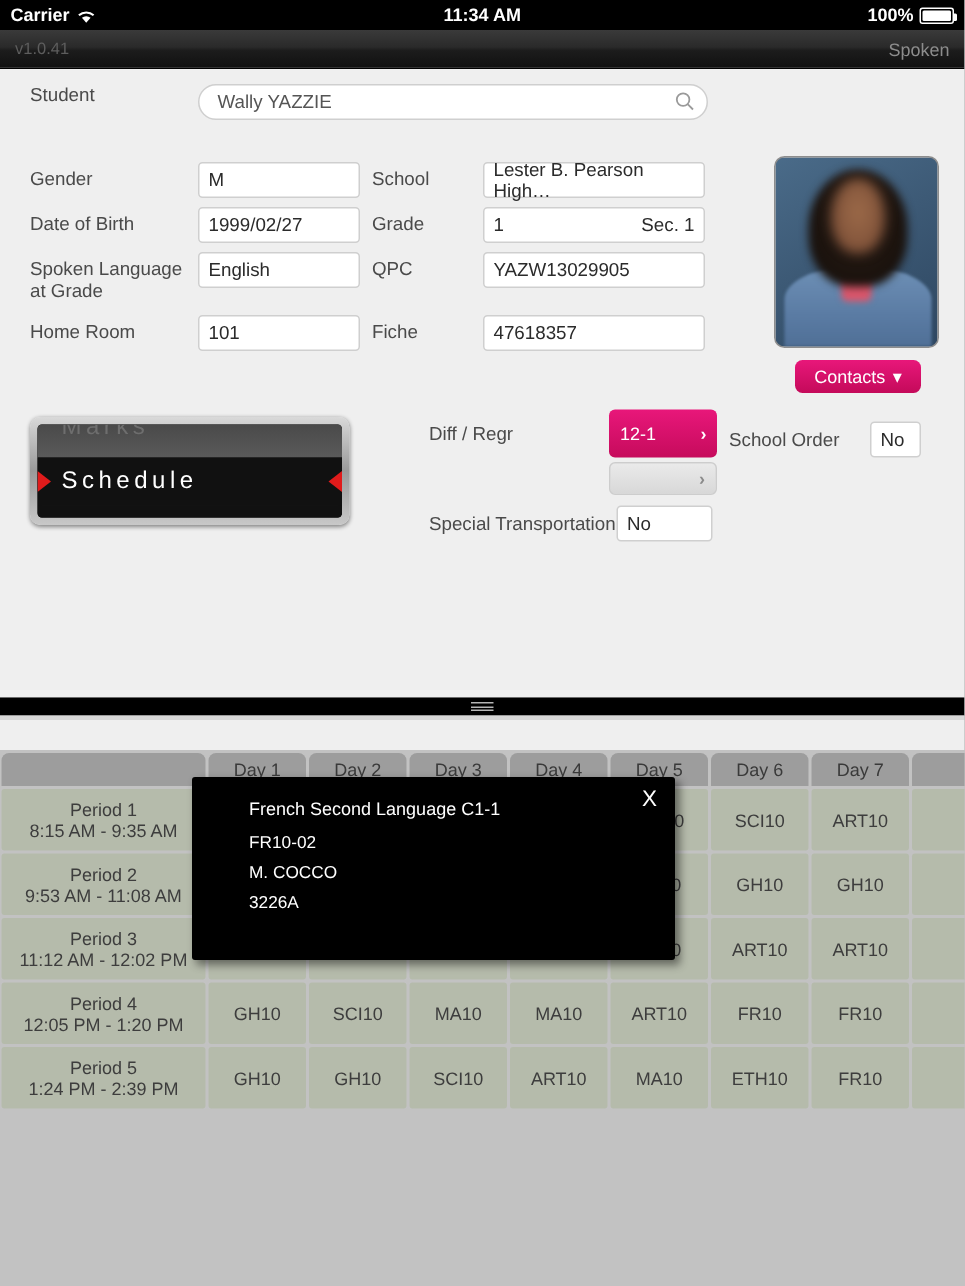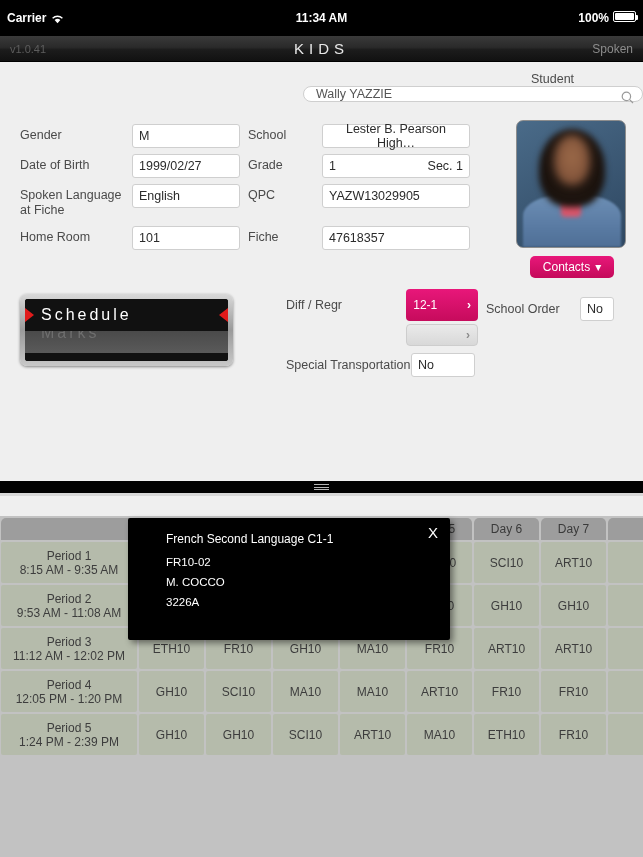--- a/index.html
+++ b/index.html
@@ -6,27 +6,27 @@
   html, body {
     width: 643px; height: 857px;
     font-family: "Liberation Sans", sans-serif;
     background: #c2c2c2;
     overflow: hidden;
   }
   #app { position: relative; width: 643px; height: 857px; }
 
   
   .statusbar {
-    height: 36px; background: #000; color: #fff;
+    height: 20px; background: #000; color: #fff;
     display: flex; align-items: center; padding: 0 7px;
     font-size: 12px; font-weight: bold;
   }
   .sb-left { display: flex; align-items: center; gap: 5px; flex: 1; }
   .sb-center { flex: 0 0 auto; font-size: 12px; font-weight: bold; }
-  .sb-right { display: flex; align-items: flex-start; justify-content: flex-end;
+  .sb-right { display: flex; align-items: center; justify-content: flex-end;
               gap: 4px; flex: 1; font-size: 12px; font-weight: bold; }
   .wifi { display: inline-block; width: 13px; height: 11px; position: relative; }
   .batt { width: 23px; height: 11px; border: 1px solid #fff; border-radius: 2px;
           position: relative; display: inline-block; }
   .batt::after { content:""; position:absolute; right:-3px; top:3px;
                  width:2px; height:5px; background:#fff; border-radius:0 1px 1px 0; }
   .batt i { position:absolute; left:1px; top:1px; bottom:1px; right:1px;
             background:#fff; border-radius:1px; display:block; }
 
   
@@ -50,36 +50,36 @@
     position: relative; background: #efefef; height: 412px; padding: 10px 0 0 0;
   }
   .label { color: #4a4a4a; font-size: 12.5px; }
   .fld {
     background: #fff; border: 1px solid #cfcfcf; border-radius: 3px;
     height: 24px; font-size: 12.5px; color: #2b2b2b;
     display: flex; align-items: center; padding: 0 6px;
   }
   .fld .sec { margin-left: auto; }
 
-  .srch-row { display: flex; align-items: flex-end; padding: 0 0 0 20px; height: 30px; flex-direction: column; }
+  .srch-row { display: flex; align-items: flex-start; padding: 0 0 0 20px; height: 30px; }
   .srch-row .label { width: 112px; }
   .searchbox {
     position: relative; width: 340px; height: 24px;
     background: #fff; border: 1px solid #cfcfcf; border-radius: 13px;
     display: flex; align-items: center; padding: 0 26px 0 12px;
     font-size: 12.5px; color: #555;
   }
   .mag { position: absolute; right: 8px; top: 4px; width: 13px; height: 13px; }
 
   .grid { position: absolute; left: 20px; top: 62px; width: 450px; }
   .grow { display: flex; align-items: flex-start; height: 30px; }
   .gc-l { width: 112px; padding-top: 4px; }
   .gc-f { width: 108px; }
   .gc-l2 { width: 82px; padding-top: 4px; }
-  .gc-f2 { width: 148px; text-align: center; }
+  .gc-f2 { width: 148px; }
   .sub { font-size: 12.5px; color: #4a4a4a; line-height: 15px; }
 
   
   .picker {
     position: absolute; left: 20px; top: 232px; width: 213px; height: 72px;
     border-radius: 7px;
     background: linear-gradient(to bottom, #d9d9d9, #9a9a9a 50%, #c8c8c8);
     padding: 5px; box-shadow: 0 1px 3px rgba(0,0,0,.45);
   }
   .picker-inner {
@@ -222,21 +222,20 @@
     <div class="sb-right">
       <span>100%</span>
       <span class="batt">
           <i></i>
         </span>
     </div>
   </div>
 
   <div class="appheader">
     <div class="ver">v1.0.41</div>
-    <div class="brand">KIDS</div>
     <div class="logout">Spoken</div>
   </div>
 
   <div class="form">
 
     <div class="srch-row">
       <div class="label">Student</div>
       <div class="searchbox">
         <span>Wally YAZZIE</span>
         <span class="mag">
@@ -271,21 +270,21 @@
           <div class="fld">
             <span>1</span>
             <span class="sec">Sec. 1</span>
           </div>
         </div>
       </div>
 
       <div class="grow" style="height:42px">
         <div class="gc-l">
           <div class="sub">Spoken Language</div>
-          <div class="sub">at Fiche</div>
+          <div class="sub">at Grade</div>
         </div>
         <div class="gc-f">
             <div class="fld">English</div>
           </div>
         <div class="gc-l2 label" style="padding-left:8px">QPC</div>
         <div class="gc-f2">
             <div class="fld">YAZW13029905</div>
           </div>
       </div>
 
@@ -297,27 +296,27 @@
         <div class="gc-l2 label" style="padding-left:8px">Fiche</div>
         <div class="gc-f2">
             <div class="fld">47618357</div>
           </div>
       </div>
 
     </div>
 
     <div class="picker">
       <div class="picker-inner">
+        <div class="pk-row pk-dim">
+          <span>Marks</span>
+        </div>
         <div class="pk-row pk-sel">
           <span class="tri tri-l"></span>
           <span>Schedule</span>
           <span class="tri tri-r"></span>
-        </div>
-        <div class="pk-row pk-dim">
-          <span>Marks</span>
         </div>
         <div class="pk-blank"></div>
       </div>
     </div>
 
     <div class="diffblk">
       <div class="drow">
         <div class="label">Diff / Regr</div>
         <div class="btn-pink">
           <span>12-1</span>

